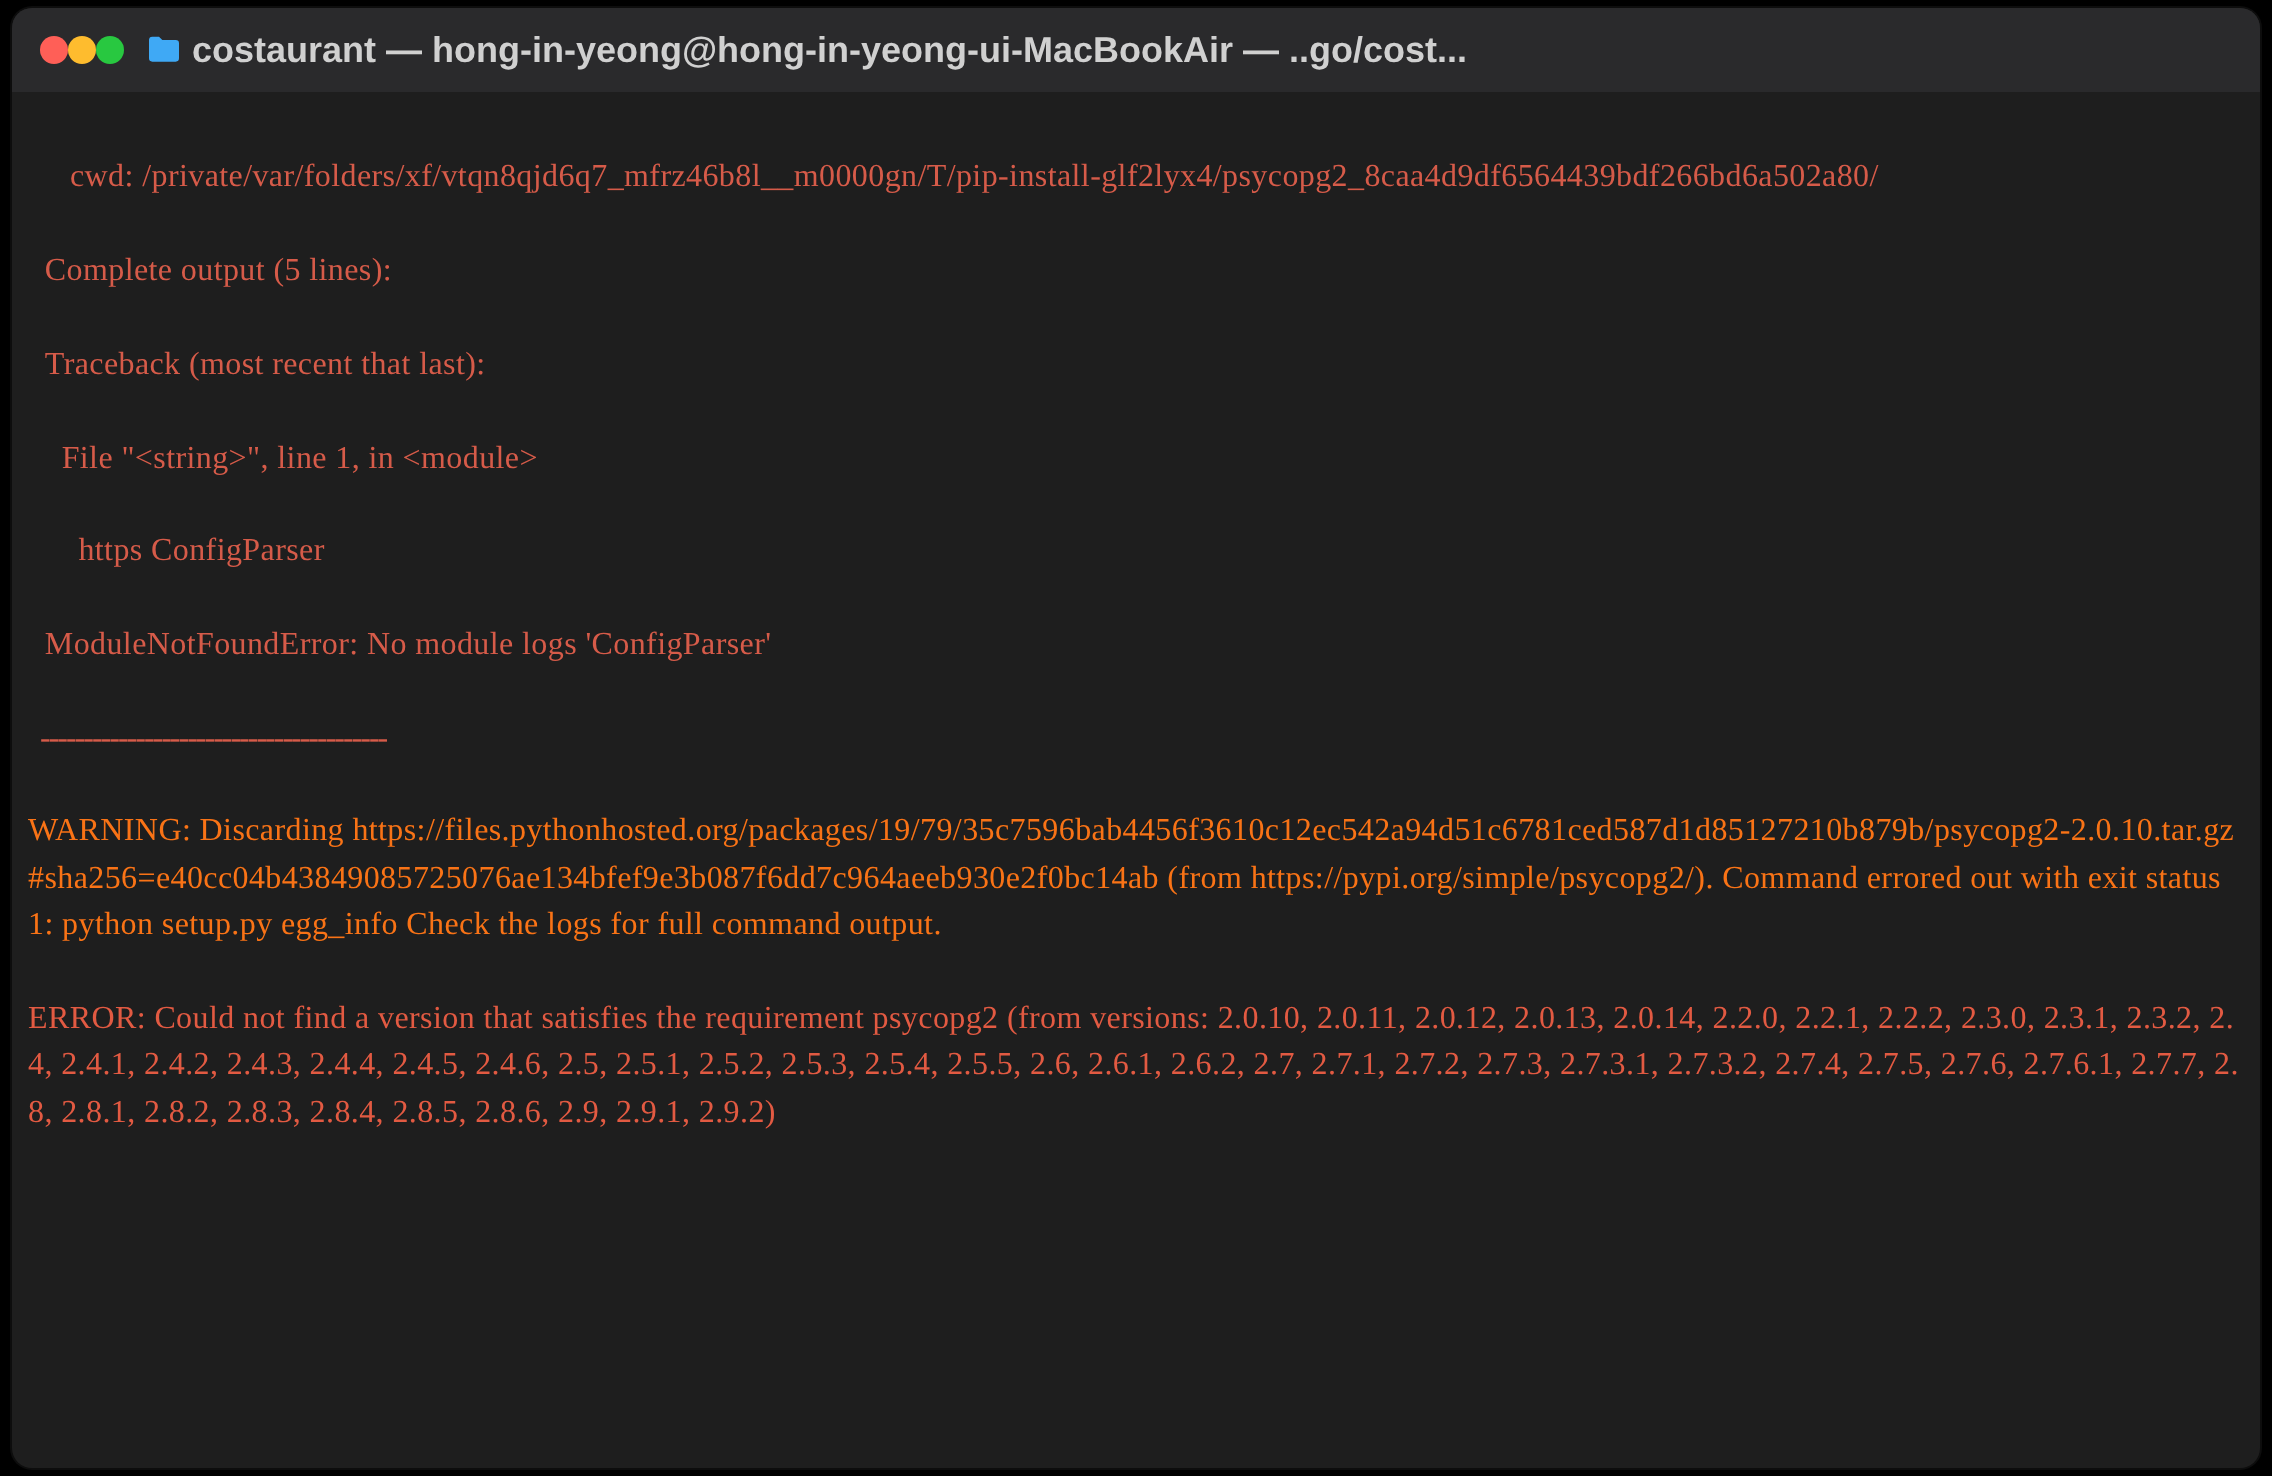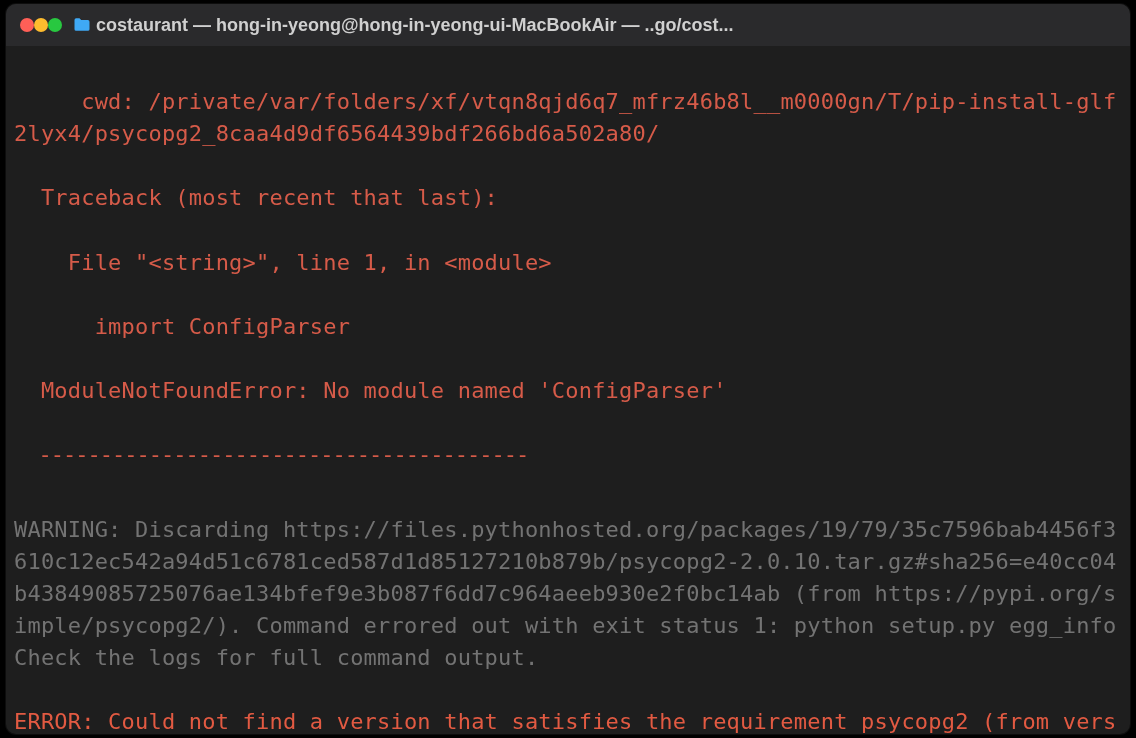--- a/index.html
+++ b/index.html
@@ -48,55 +48,57 @@
     font-weight: 600;
     font-family: -apple-system, BlinkMacSystemFont, "Segoe UI", sans-serif;
     white-space: nowrap;
     overflow: hidden;
     text-overflow: ellipsis;
     margin-left: 4px;
   }
   .terminal-body {
     height: calc(100% - 42px);
     padding: 8px 8px 4px 8px;
-    font-size: 22px;
+    font-size: 16px;
     line-height: 1.46;
     letter-spacing: 0.2px;
     white-space: pre-wrap;
     word-break: break-all;
     color: #cdcdcd;
     font-weight: 500;
+    font-family: Liberation Serif, serif;
   }
   .line { display: block; }
   .c-red { color: #d65b49; }
   .c-red2 { color: #e25a42; }
-  .c-yellow { color: #737373; margin-top: 10px; }
+  .c-yellow { color: #f97316; }
   .divider-dashes { letter-spacing: -1px; }
 </style>
 </head>
 <body>
 
 <div class="window">
   <div class="titlebar">
     <div class="traffic-light tl-red"></div>
     <div class="traffic-light tl-yellow"></div>
     <div class="traffic-light tl-green"></div>
     <span class="folder-icon">
       <svg viewBox="0 0 24 24" width="20" height="20">
         <path fill="#3fa9f5" d="M3 6a2 2 0 0 1 2-2h4l2 2h8a2 2 0 0 1 2 2v9a2 2 0 0 1-2 2H5a2 2 0 0 1-2-2V6z"></path>
       </svg>
     </span>
     <span class="title-text">costaurant — hong-in-yeong@hong-in-yeong-ui-MacBookAir — ..go/cost...</span>
   </div>
 
   <div class="terminal-body">
 <span class="line c-red">     cwd: /private/var/folders/xf/vtqn8qjd6q7_mfrz46b8l__m0000gn/T/pip-install-glf2lyx4/psycopg2_8caa4d9df6564439bdf266bd6a502a80/</span>
+<span class="line c-red">  Complete output (5 lines):</span>
 <span class="line c-red">  Traceback (most recent that last):</span>
 <span class="line c-red">    File "&lt;string&gt;", line 1, in &lt;module&gt;</span>
-<span class="line c-red">      import ConfigParser</span>
-<span class="line c-red">  ModuleNotFoundError: No module named 'ConfigParser'</span>
+<span class="line c-red">      https ConfigParser</span>
+<span class="line c-red">  ModuleNotFoundError: No module logs 'ConfigParser'</span>
 <span class="line c-red divider-dashes">  ----------------------------------------</span>
 <span class="line c-yellow">WARNING: Discarding https://files.pythonhosted.org/packages/19/79/35c7596bab4456f3610c12ec542a94d51c6781ced587d1d85127210b879b/psycopg2-2.0.10.tar.gz#sha256=e40cc04b43849085725076ae134bfef9e3b087f6dd7c964aeeb930e2f0bc14ab (from https://pypi.org/simple/psycopg2/). Command errored out with exit status 1: python setup.py egg_info Check the logs for full command output.</span>
 <span class="line c-red2">ERROR: Could not find a version that satisfies the requirement psycopg2 (from versions: 2.0.10, 2.0.11, 2.0.12, 2.0.13, 2.0.14, 2.2.0, 2.2.1, 2.2.2, 2.3.0, 2.3.1, 2.3.2, 2.4, 2.4.1, 2.4.2, 2.4.3, 2.4.4, 2.4.5, 2.4.6, 2.5, 2.5.1, 2.5.2, 2.5.3, 2.5.4, 2.5.5, 2.6, 2.6.1, 2.6.2, 2.7, 2.7.1, 2.7.2, 2.7.3, 2.7.3.1, 2.7.3.2, 2.7.4, 2.7.5, 2.7.6, 2.7.6.1, 2.7.7, 2.8, 2.8.1, 2.8.2, 2.8.3, 2.8.4, 2.8.5, 2.8.6, 2.9, 2.9.1, 2.9.2)</span>
 
 
   </div>
 </div>
 
 </body></html>

